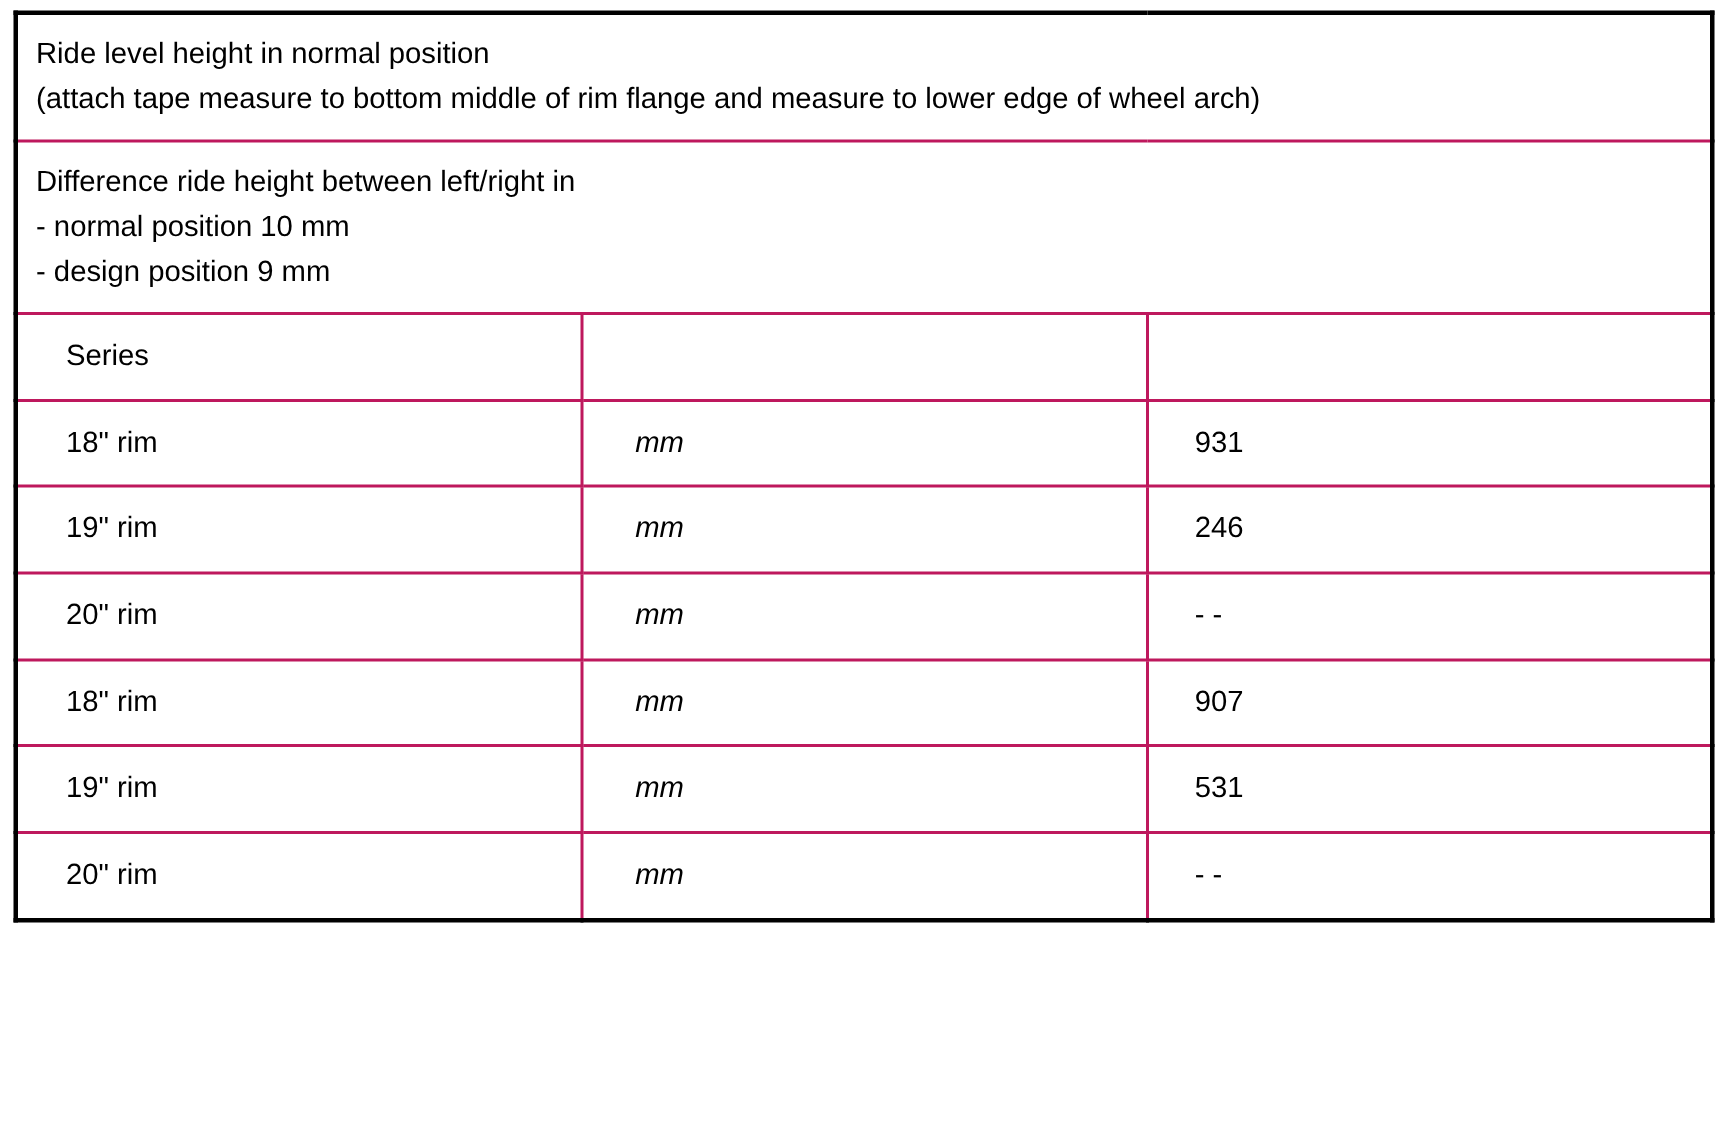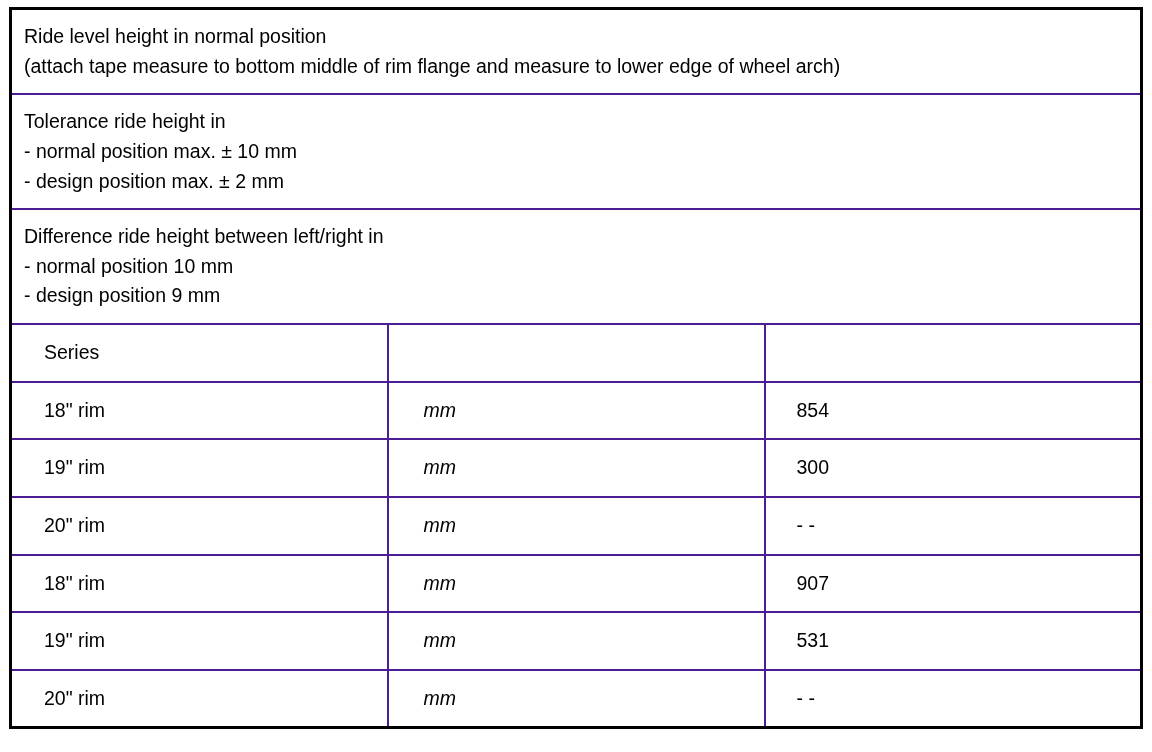--- a/index.html
+++ b/index.html
@@ -21,21 +21,21 @@
   }
   table.spec-table {
     border-collapse: collapse;
     table-layout: fixed;
     width: 1134px;
     margin-left: 9px;
     margin-top: 7px;
     border: 3px solid #000000;
   }
   table.spec-table td {
-    border: 2px solid #4c1d95;
+    border: 2px solid #be185d;
     padding: 0;
     vertical-align: top;
   }
   .cell-text {
     padding: 12px 10px 12px 12px;
     font-size: 19.5px;
     line-height: 1.52;
     white-space: pre-line;
   }
   .unit-cell .cell-text,
@@ -69,27 +69,20 @@
   <table class="spec-table">
     <tbody>
 
       <tr>
         <td class="desc-cell" colspan="3">
           <div class="cell-text">Ride level height in normal position
 (attach tape measure to bottom middle of rim flange and measure to lower edge of wheel arch)</div>
         </td>
       </tr>
 
-      <tr>
-        <td class="desc-cell" colspan="3">
-          <div class="cell-text">Tolerance ride height in
-- normal position max. ± 10 mm
-- design position max. ± 2 mm</div>
-        </td>
-      </tr>
 
       <tr>
         <td class="desc-cell" colspan="3">
           <div class="cell-text">Difference ride height between left/right in
 - normal position 10 mm
 - design position 9 mm</div>
         </td>
       </tr>
 
       <tr class="row-single">
@@ -105,33 +98,33 @@
       </tr>
 
       <tr class="row-single">
         <td class="desc-cell">
           <div class="cell-text">18" rim</div>
         </td>
         <td class="unit-cell">
           <div class="cell-text">mm</div>
         </td>
         <td class="value-cell">
-          <div class="cell-text">854</div>
+          <div class="cell-text">931</div>
         </td>
       </tr>
 
       <tr class="row-single">
         <td class="desc-cell">
           <div class="cell-text">19" rim</div>
         </td>
         <td class="unit-cell">
           <div class="cell-text">mm</div>
         </td>
         <td class="value-cell">
-          <div class="cell-text">300</div>
+          <div class="cell-text">246</div>
         </td>
       </tr>
 
       <tr class="row-single">
         <td class="desc-cell">
           <div class="cell-text">20" rim</div>
         </td>
         <td class="unit-cell">
           <div class="cell-text">mm</div>
         </td>

